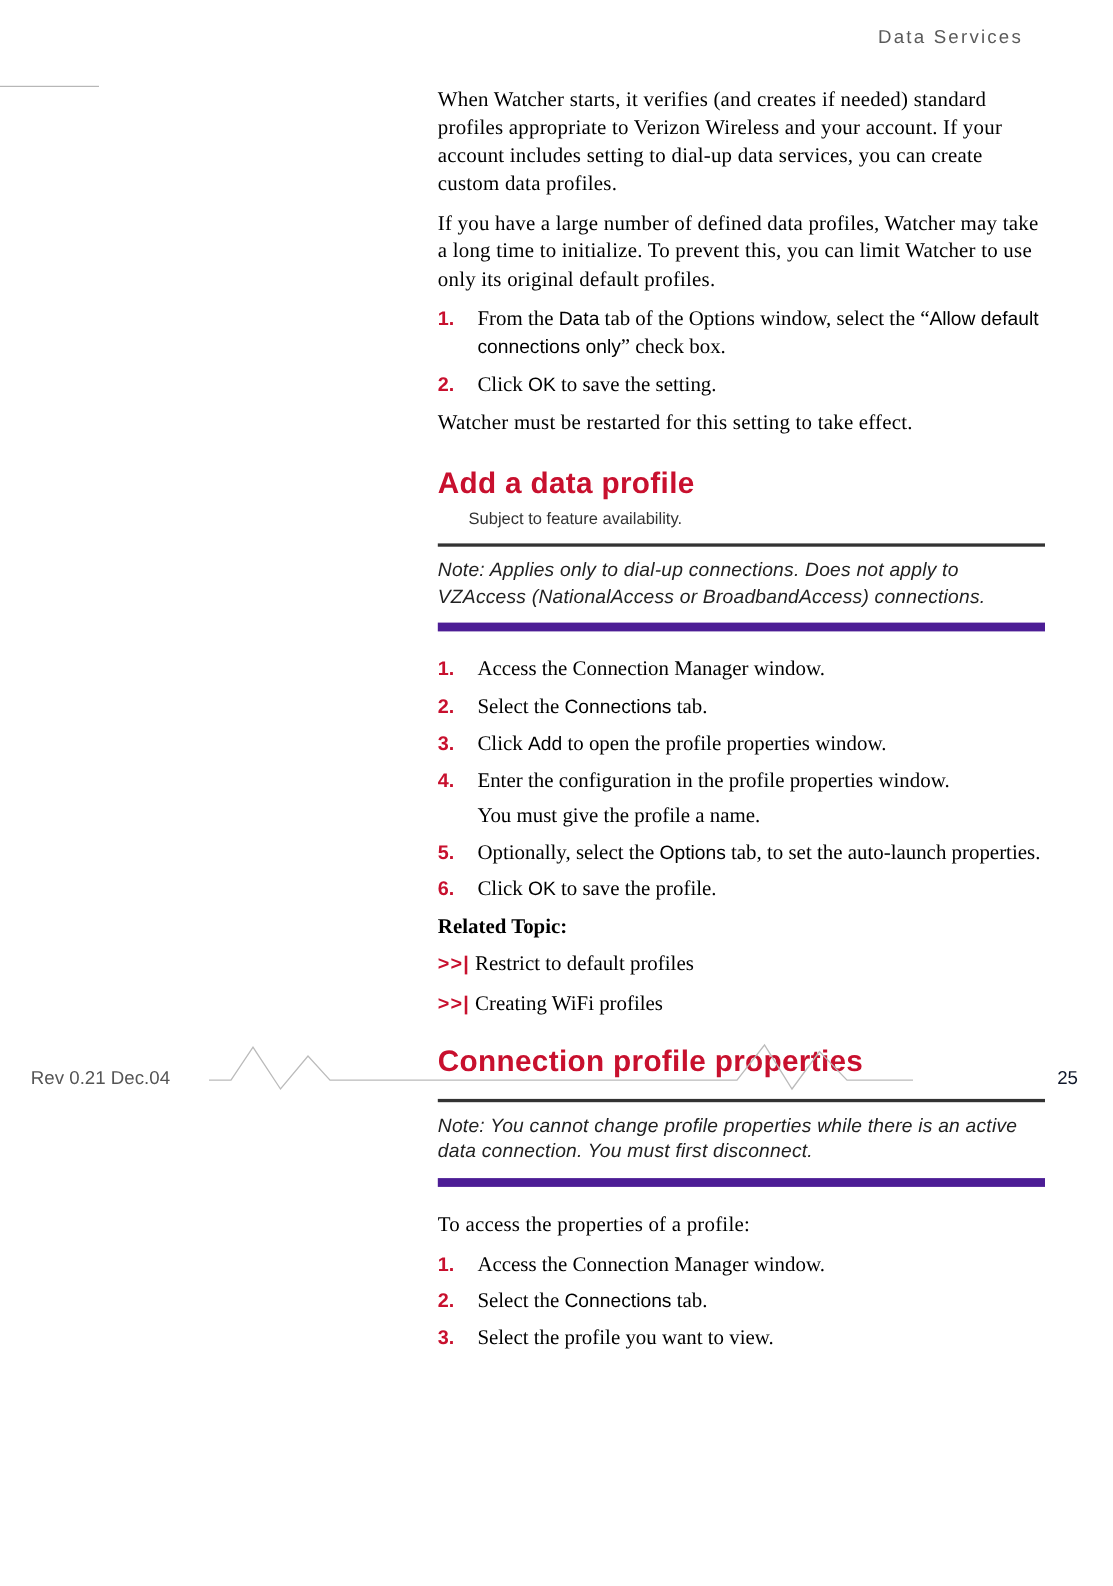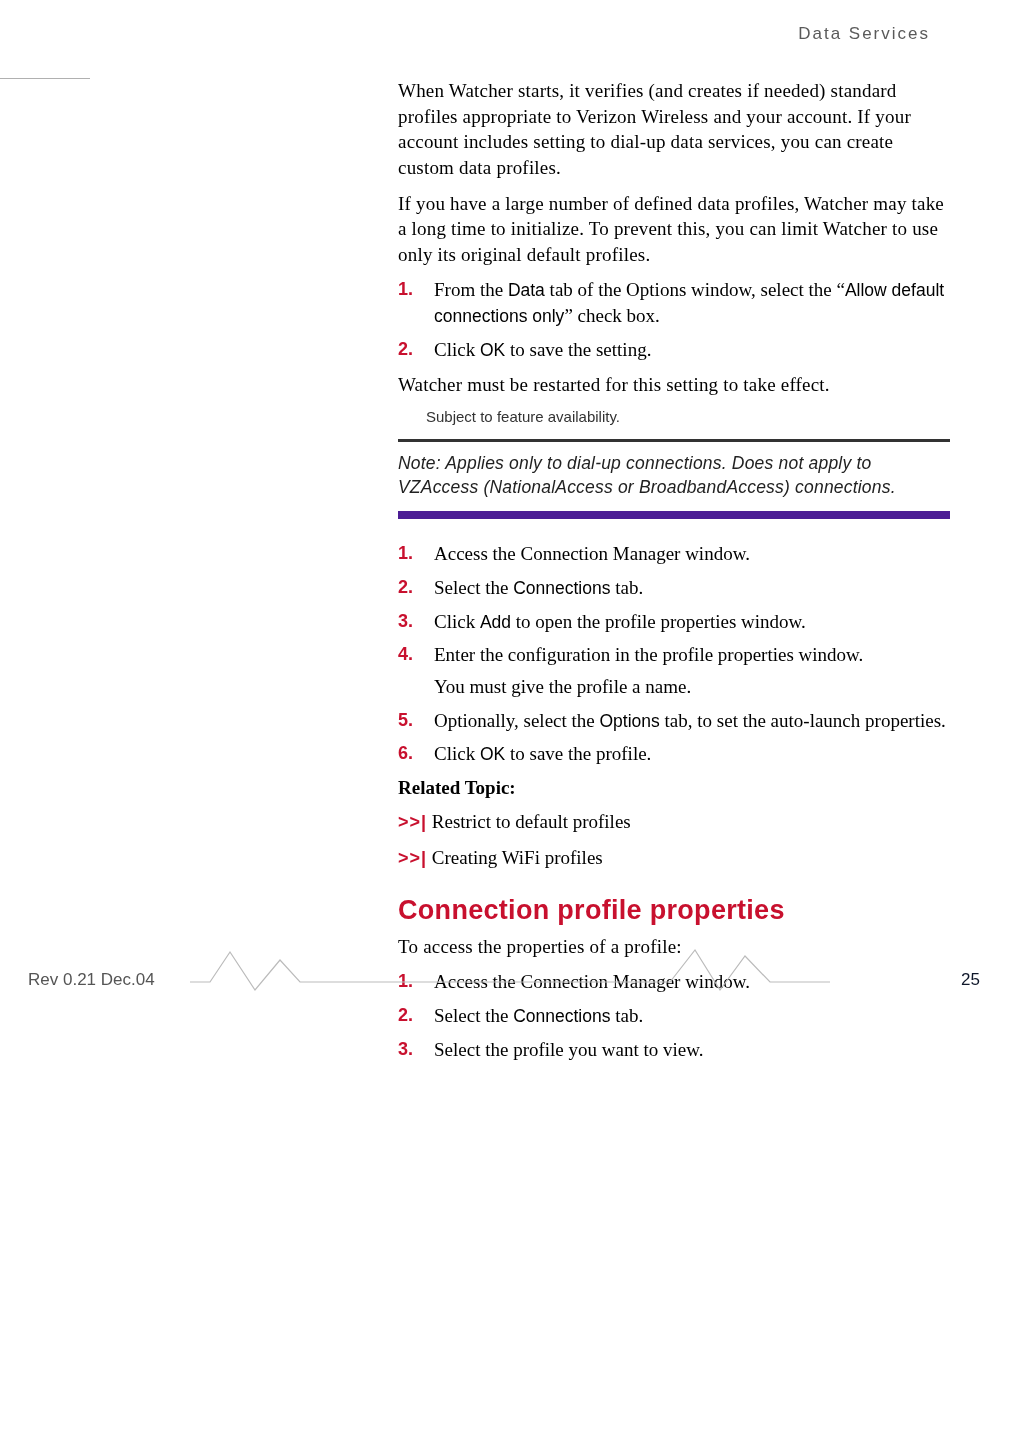--- a/index.html
+++ b/index.html
@@ -175,20 +175,21 @@
         <span>From the </span><span class="ui-term">Data</span><span> tab of the Options window, select the “</span><span class="ui-term">Allow default connections only</span><span>” check box.</span>
       </li>
       <li>
         <span class="num">2.</span>
         <span>Click </span><span class="ui-term">OK</span><span> to save the setting.</span>
       </li>
     </ol>
 
     <p>Watcher must be restarted for this setting to take effect.</p>
 
+    <h2 class="section">Add a data profile</h2>
     <div class="subject-note">Subject to feature availability.</div>
 
     <div class="note-block">
       <p>Note:  Applies only to dial-up connections. Does not apply to VZAccess (NationalAccess or BroadbandAccess) connections.</p>
     </div>
 
 
     <ol class="steps">
       <li>
         <span class="num">1.</span>
@@ -221,20 +222,23 @@
 
     <div class="related-link">
       <span class="arrows">&gt;&gt;|</span><span> Restrict to default profiles</span>
     </div>
     <div class="related-link">
       <span class="arrows">&gt;&gt;|</span><span> Creating WiFi profiles</span>
     </div>
 
     <h2 class="section">Connection profile properties</h2>
 
+    <div class="note-block" style="margin-top:18px">
+      <p>Note:  You cannot change profile properties while there is an active data connection. You must first disconnect.</p>
+    </div>
 
     <p>To access the properties of a profile:</p>
 
     <ol class="steps">
       <li>
         <span class="num">1.</span>
         <span>Access the Connection Manager window.</span>
       </li>
       <li>
         <span class="num">2.</span>

